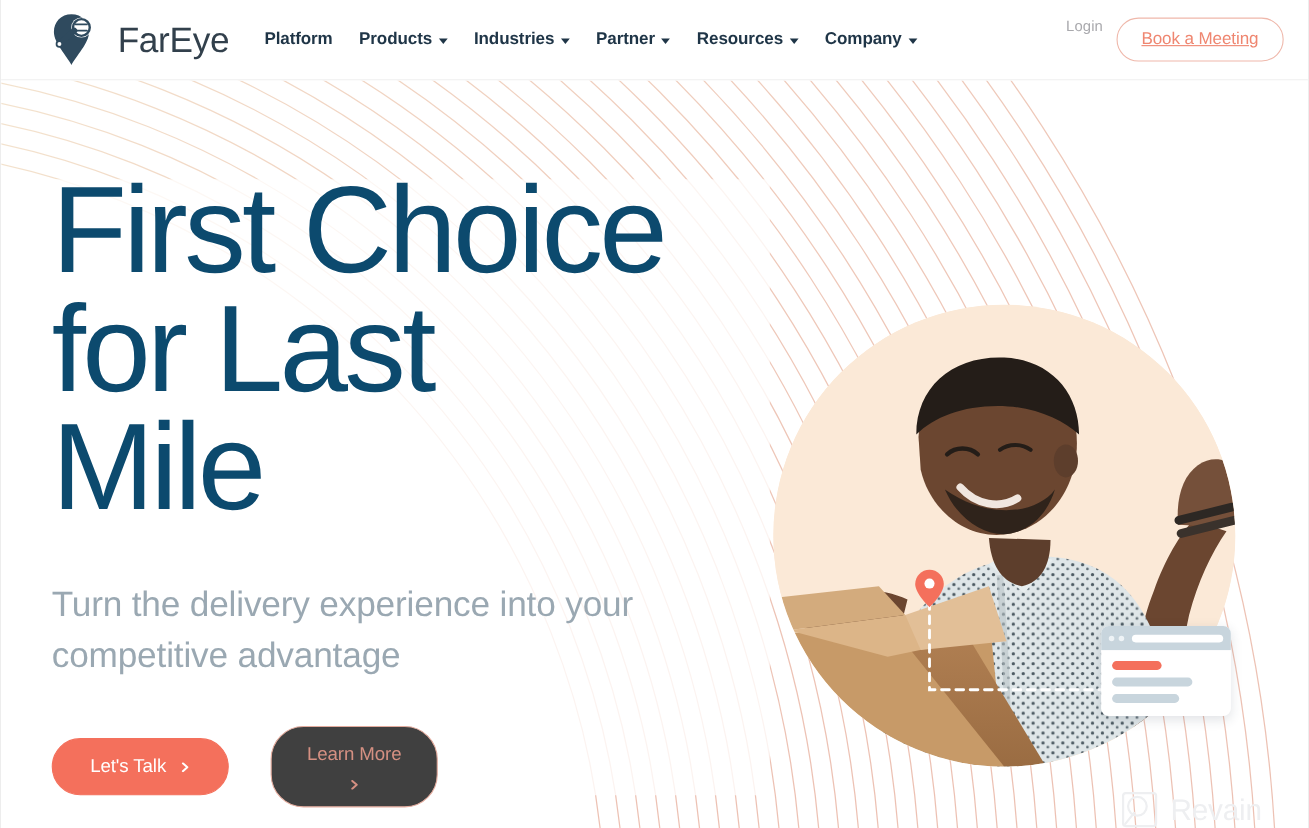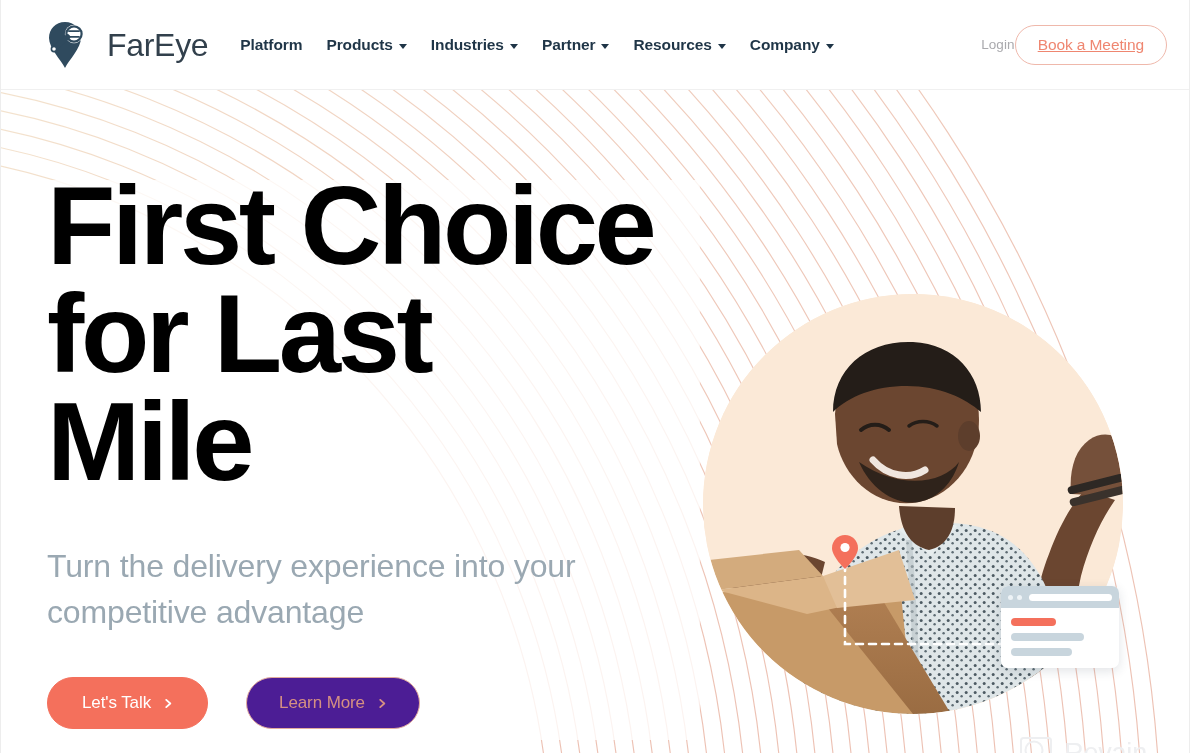--- a/index.html
+++ b/index.html
@@ -20,21 +20,21 @@
     background: #ffffff;
     border-left: 1px solid #ededed;
     border-right: 1px solid #ededed;
     overflow: hidden;
   }
 
   
   .header {
     position: relative;
     z-index: 40;
-    height: 90px;
+    height: 73px;
     background: #ffffff;
     display: flex;
     align-items: center;
     padding: 0 22px 0 44px;
     border-bottom: 1px solid #f0f0f0;
   }
 
   .logo {
     display: flex;
     align-items: center;
@@ -73,22 +73,21 @@
     width: 0; height: 0;
     border-left: 4.5px solid transparent;
     border-right: 4.5px solid transparent;
     border-top: 5.5px solid #1f3547;
     display: inline-block;
     margin-top: 3px;
   }
 
   .header-right {
     display: flex;
-    align-items: center;
-    gap: 0;
+    gap: 12px;
     flex: 0 0 auto;
   }
   .login-link {
     font-size: 13.5px;
     color: #a9a9ad;
     cursor: pointer;
     letter-spacing: 0.1px;
   }
   .meeting-btn {
     border: 1.6px solid #efb8ab;
@@ -116,22 +115,22 @@
   .hero-inner {
     position: relative;
     z-index: 20;
     padding: 82px 0 0 46px;
     width: 680px;
   }
 
   .hero-title {
     font-size: 112px;
     line-height: 0.965;
-    font-weight: bold;
-    color: #000000;
+    font-weight: normal;
+    color: #0c4a6e;
     letter-spacing: -3.4px;
     white-space: pre-line;
   }
 
   .hero-sub {
     margin-top: 48px;
     font-size: 32px;
     line-height: 1.42;
     color: #9aa8b2;
     max-width: 600px;
@@ -150,24 +149,25 @@
     letter-spacing: -0.1px;
     white-space: nowrap;
   }
   .btn-primary {
     background: #f4705c;
     color: #ffffff;
     border: 1.6px solid #f4705c;
     padding: 15px 34px;
   }
   .btn-secondary {
-    background: #4c1d95;
+    background: #404040;
     color: #d59082;
     border: 1.6px solid #e3ab9d;
     padding: 15px 32px;
+    flex-direction: column;
   }
   .chev { width: 9px; height: 9px; flex: 0 0 auto; }
 
   
   .photo-wrap {
     position: absolute;
     left: 702px;
     top: 204px;
     width: 444px;
     height: 420px;

